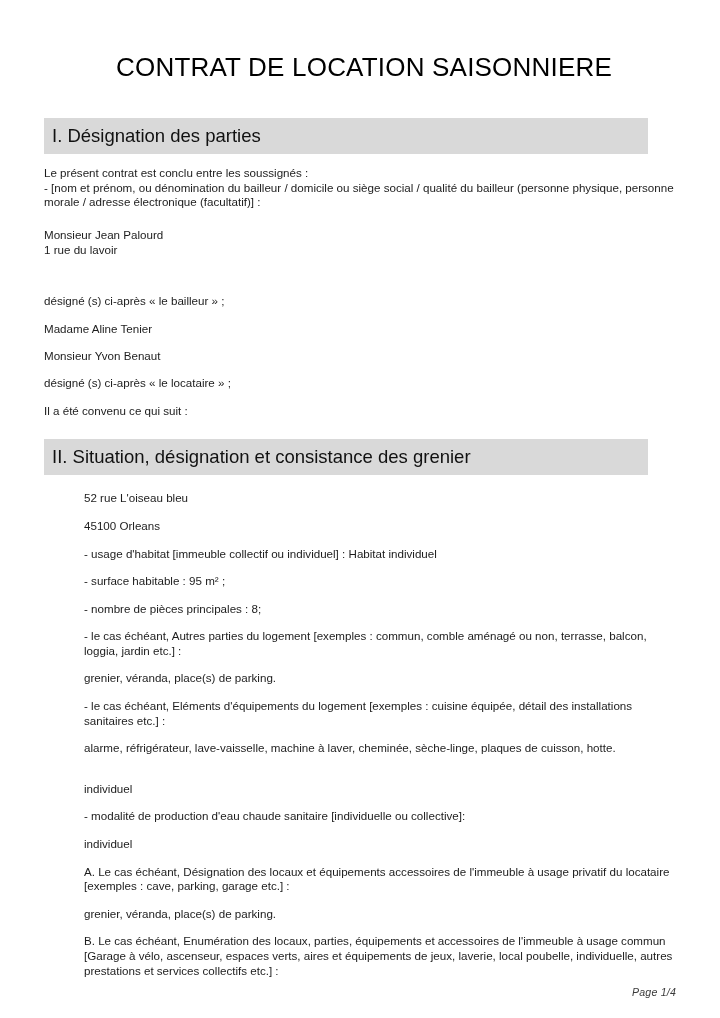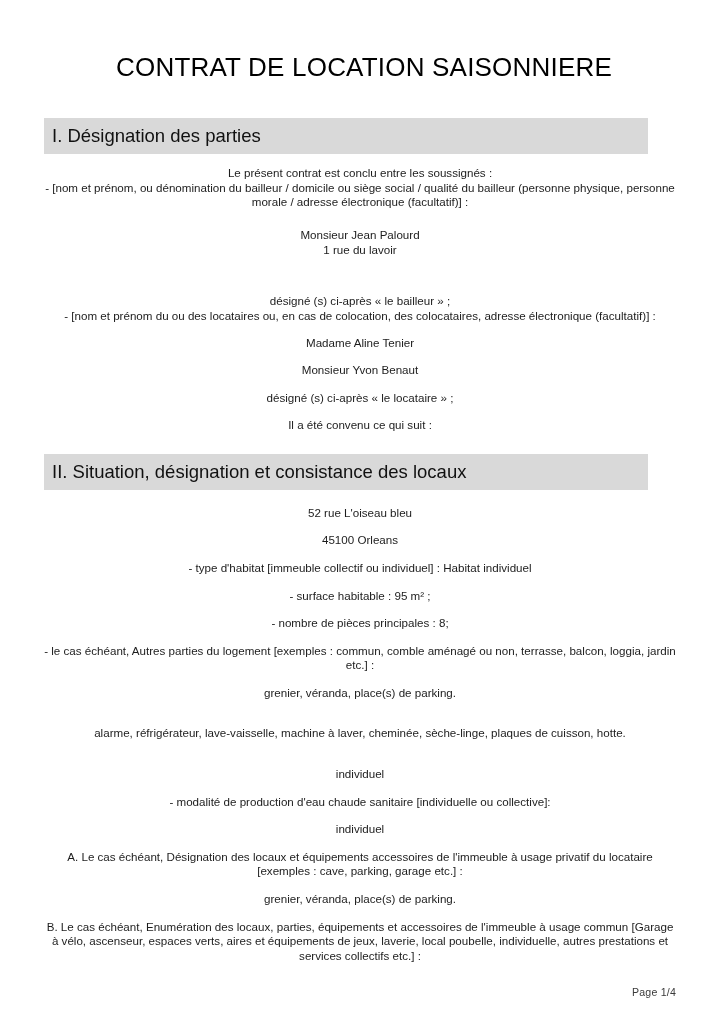--- a/index.html
+++ b/index.html
@@ -65,36 +65,37 @@
     margin-top: 21px;
   }
 
   
   p.para {
     margin: 0;
     padding: 0;
     font-size: 11.6px;
     line-height: 14.4px;
     color: #1c1c1c;
-    text-align: center;
+    text-align: left;
   }
   .gap-xs { height: 4px; }
   .gap-m  { height: 13px; }
   .gap-l  { height: 19px; }
   .gap-xl { height: 24px; }
 
   
-  .sec2 p.para { line-height: 14.6px; }
+  .sec2 p.para { line-height: 14.6px; margin-left: 40px; }
 
   
   .footer {
     position: absolute;
     right: 44px;
     bottom: 20px;
     font-size: 10.6px;
+    font-style: italic;
     color: #3a3a3a;
     letter-spacing: 0.2px;
   }
 </style>
 </head>
 <body>
 
 <div class="page">
 
   <h1 class="doc-title">CONTRAT DE LOCATION SAISONNIERE</h1>
@@ -105,49 +106,49 @@
 
     <div class="sec1">
       <p class="para">Le présent contrat est conclu entre les soussignés :</p>
       <p class="para">- [nom et prénom, ou dénomination du bailleur / domicile ou siège social / qualité du bailleur (personne physique, personne morale / adresse électronique (facultatif)] :</p>
       <div class="gap-l"></div>
       <p class="para"> Monsieur Jean Palourd</p>
       <p class="para">1 rue du lavoir</p>
       <div class="gap-xl"></div>
       <div class="gap-m"></div>
       <p class="para">désigné (s) ci-après « le bailleur » ;</p>
-      <p class="para">- [nom et prénom du ou des locataires ou, en cas de colocation, des colocataires, adresse électronique (facultatif)] :</p>
       <div class="gap-m"></div>
       <p class="para"> Madame Aline Tenier</p>
       <div class="gap-m"></div>
       <p class="para"> Monsieur Yvon Benaut</p>
       <div class="gap-m"></div>
       <p class="para">désigné (s) ci-après « le locataire » ;</p>
       <div class="gap-m"></div>
       <p class="para">Il a été convenu ce qui suit :</p>
     </div>
 
-    <div class="section-bar second">II. Situation, désignation et consistance des locaux</div>
+    <div class="section-bar second">II. Situation, désignation et consistance des grenier</div>
 
     <div class="sec2">
       <div class="gap-xs"></div>
       <p class="para"> 52 rue L'oiseau bleu</p>
       <div class="gap-m"></div>
       <p class="para">45100 Orleans</p>
       <div class="gap-m"></div>
-      <p class="para">- type d'habitat [immeuble collectif ou individuel] : Habitat individuel</p>
+      <p class="para">- usage d'habitat [immeuble collectif ou individuel] : Habitat individuel</p>
       <div class="gap-m"></div>
       <p class="para">- surface habitable : 95 m² ;</p>
       <div class="gap-m"></div>
       <p class="para">- nombre de pièces principales : 8;</p>
       <div class="gap-m"></div>
       <p class="para">- le cas échéant, Autres parties du logement [exemples : commun, comble aménagé ou non, terrasse, balcon, loggia, jardin etc.] :</p>
       <div class="gap-m"></div>
       <p class="para"> grenier, véranda, place(s) de parking.</p>
       <div class="gap-m"></div>
+      <p class="para">- le cas échéant, Eléments d'équipements du logement [exemples : cuisine équipée, détail des installations sanitaires etc.] :</p>
       <div class="gap-m"></div>
       <p class="para"> alarme, réfrigérateur, lave-vaisselle, machine à laver, cheminée, sèche-linge, plaques de cuisson, hotte.</p>
       <div class="gap-m"></div>
       <div class="gap-m"></div>
       <p class="para"> individuel</p>
       <div class="gap-m"></div>
       <p class="para"> - modalité de production d'eau chaude sanitaire [individuelle ou collective]:</p>
       <div class="gap-m"></div>
       <p class="para"> individuel</p>
       <div class="gap-m"></div>

